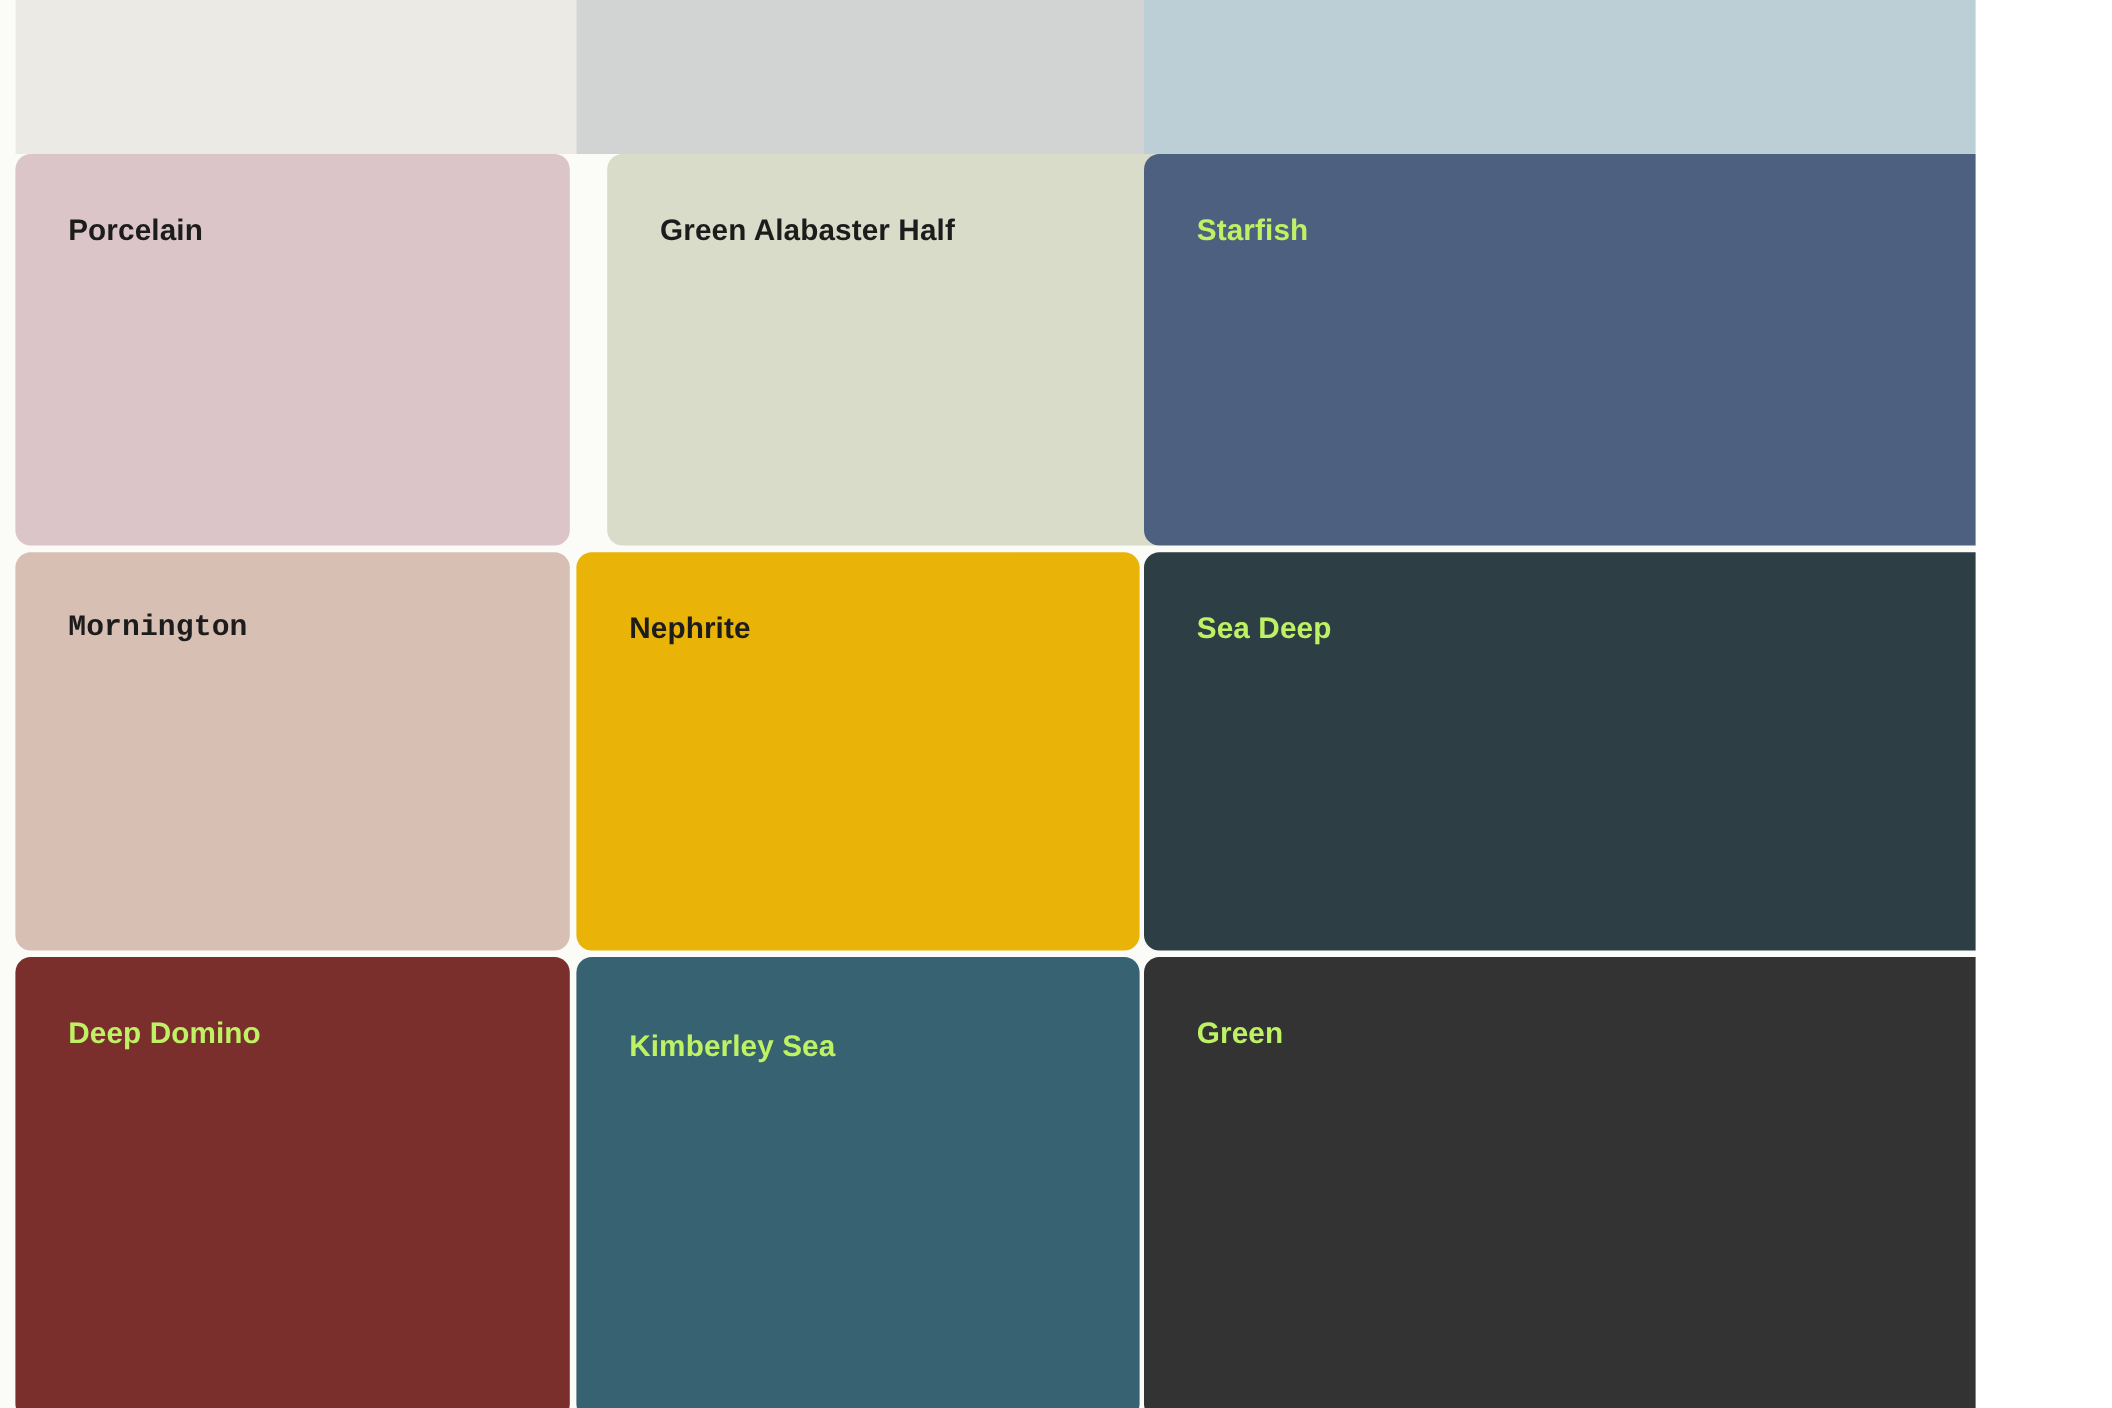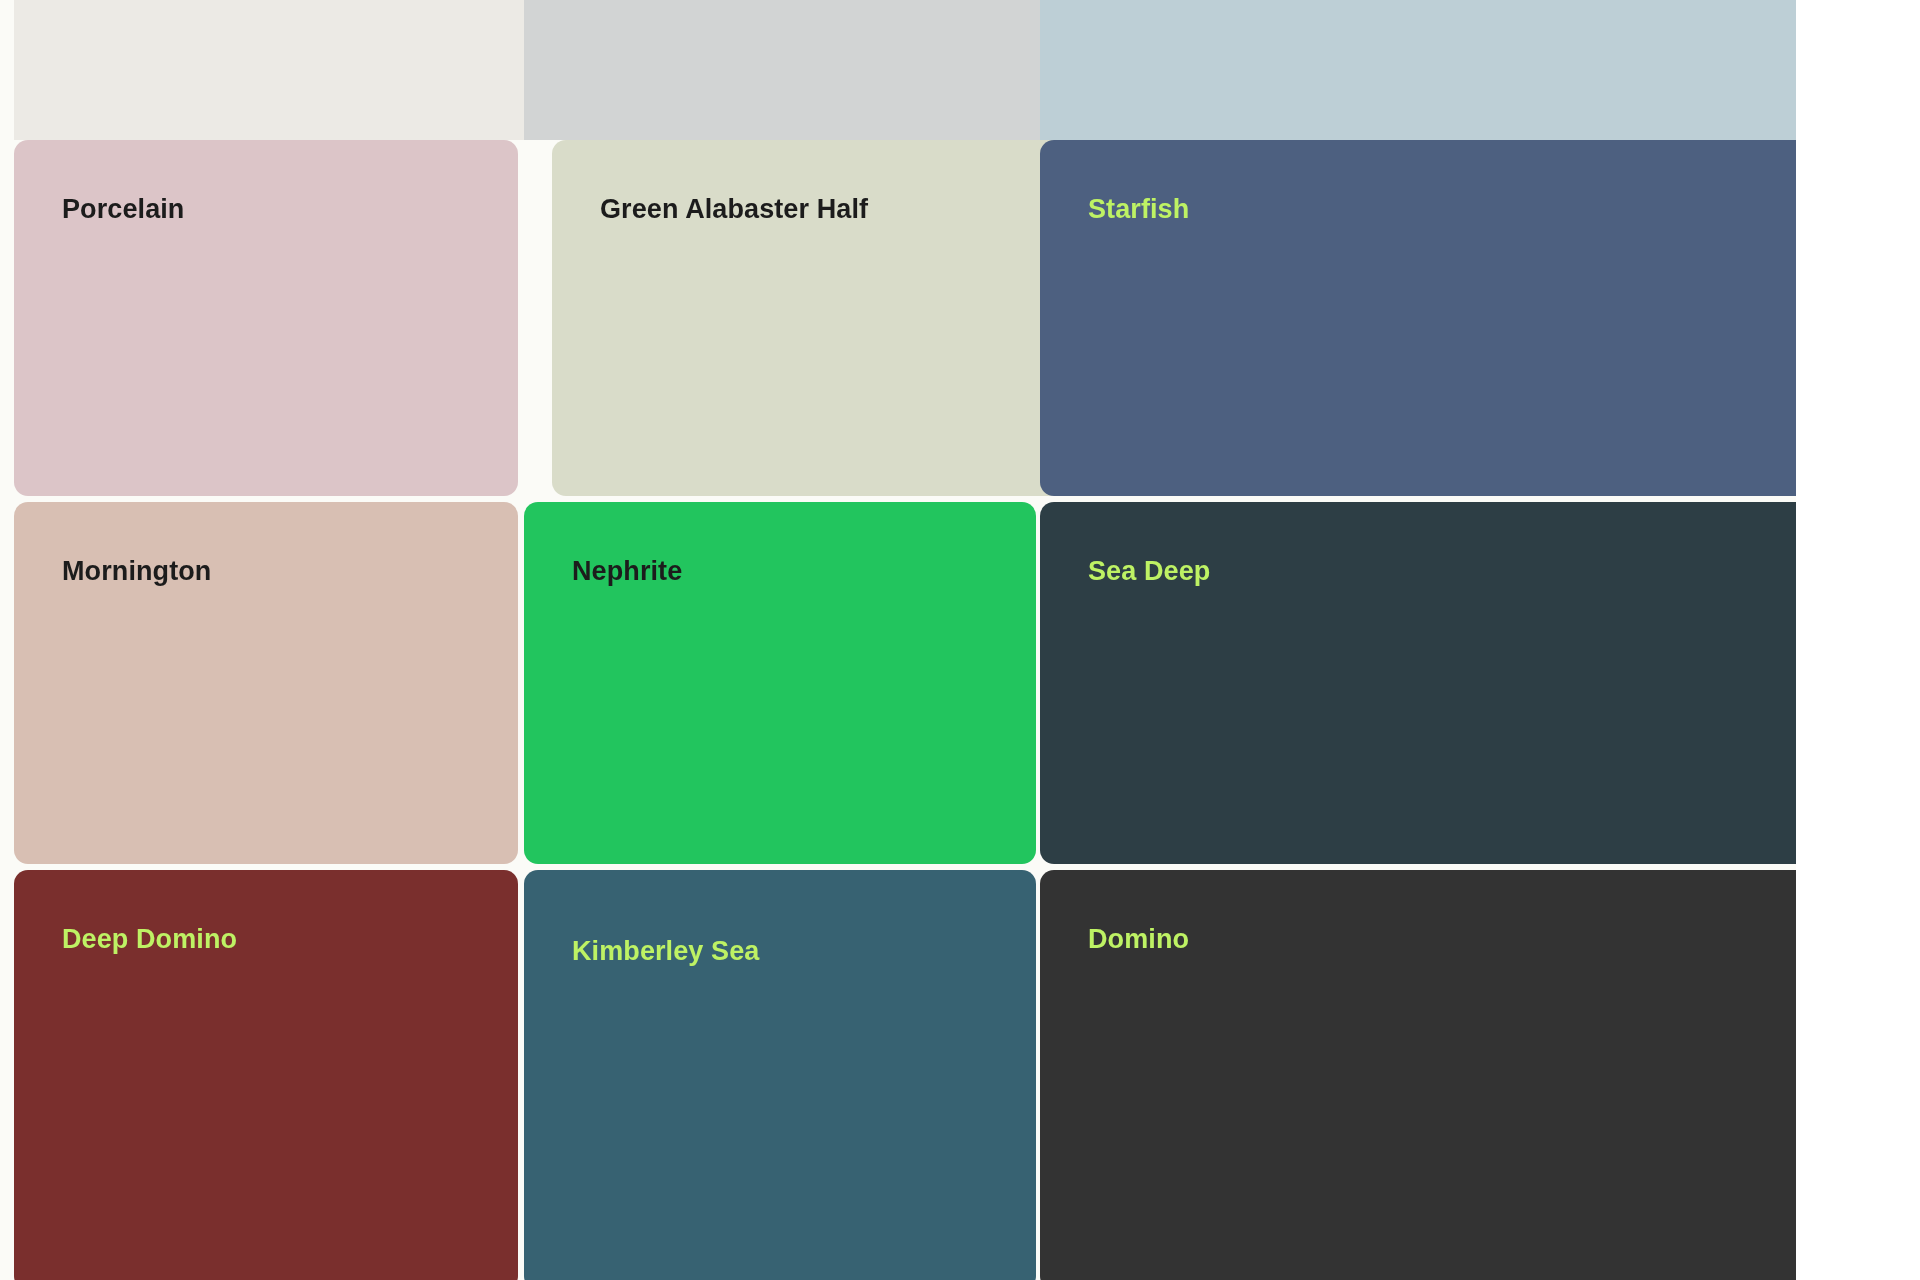--- a/index.html
+++ b/index.html
@@ -63,33 +63,33 @@
   <div id="grid">
       <div class="swatch" style="left: 14px; top: 140px; width: 504px; height: 356px; background: rgb(220, 197, 200);">
         <span class="swatch-label label-dark" style="top: 56px;">Porcelain</span>
       </div>
       <div class="swatch" style="left: 552px; top: 140px; width: 512px; height: 356px; background: rgb(217, 220, 201);">
         <span class="swatch-label label-dark" style="top: 56px;">Green Alabaster Half</span>
       </div>
       <div class="swatch" style="left: 1040px; top: 140px; width: 924px; height: 356px; background: rgb(77, 96, 128);">
         <span class="swatch-label label-light" style="top: 56px;">Starfish</span>
       </div>
-      <div class="swatch" style="left: 14px; top: 502px; width: 504px; height: 362px; background: rgb(216, 191, 179);">
+      <div class="swatch" style="left: 14px; top: 502px; width: 504px; height: 362px; background: rgb(216, 191, 179); font-family: Liberation Mono, monospace;">
         <span class="swatch-label label-dark" style="top: 56px;">Mornington</span>
       </div>
-      <div class="swatch" style="left: 524px; top: 502px; width: 512px; height: 362px; background: #22c55e;">
+      <div class="swatch" style="left: 524px; top: 502px; width: 512px; height: 362px; background: #eab308;">
         <span class="swatch-label label-dark" style="top: 56px;">Nephrite</span>
       </div>
       <div class="swatch" style="left: 1040px; top: 502px; width: 924px; height: 362px; background: rgb(45, 62, 69);">
         <span class="swatch-label label-light" style="top: 56px;">Sea Deep</span>
       </div>
       <div class="swatch" style="left: 14px; top: 870px; width: 504px; height: 420px; background: rgb(122, 47, 45);">
         <span class="swatch-label label-light" style="top: 56px;">Deep Domino</span>
       </div>
       <div class="swatch" style="left: 524px; top: 870px; width: 512px; height: 420px; background: rgb(55, 98, 114);">
         <span class="swatch-label label-light" style="top: 68px;">Kimberley Sea</span>
       </div>
       <div class="swatch" style="left: 1040px; top: 870px; width: 924px; height: 420px; background: rgb(51, 51, 51);">
-        <span class="swatch-label label-light" style="top: 56px;">Domino</span>
+        <span class="swatch-label label-light" style="top: 56px;">Green</span>
       </div>
     </div>
 
 </div>
 
 </body></html>

